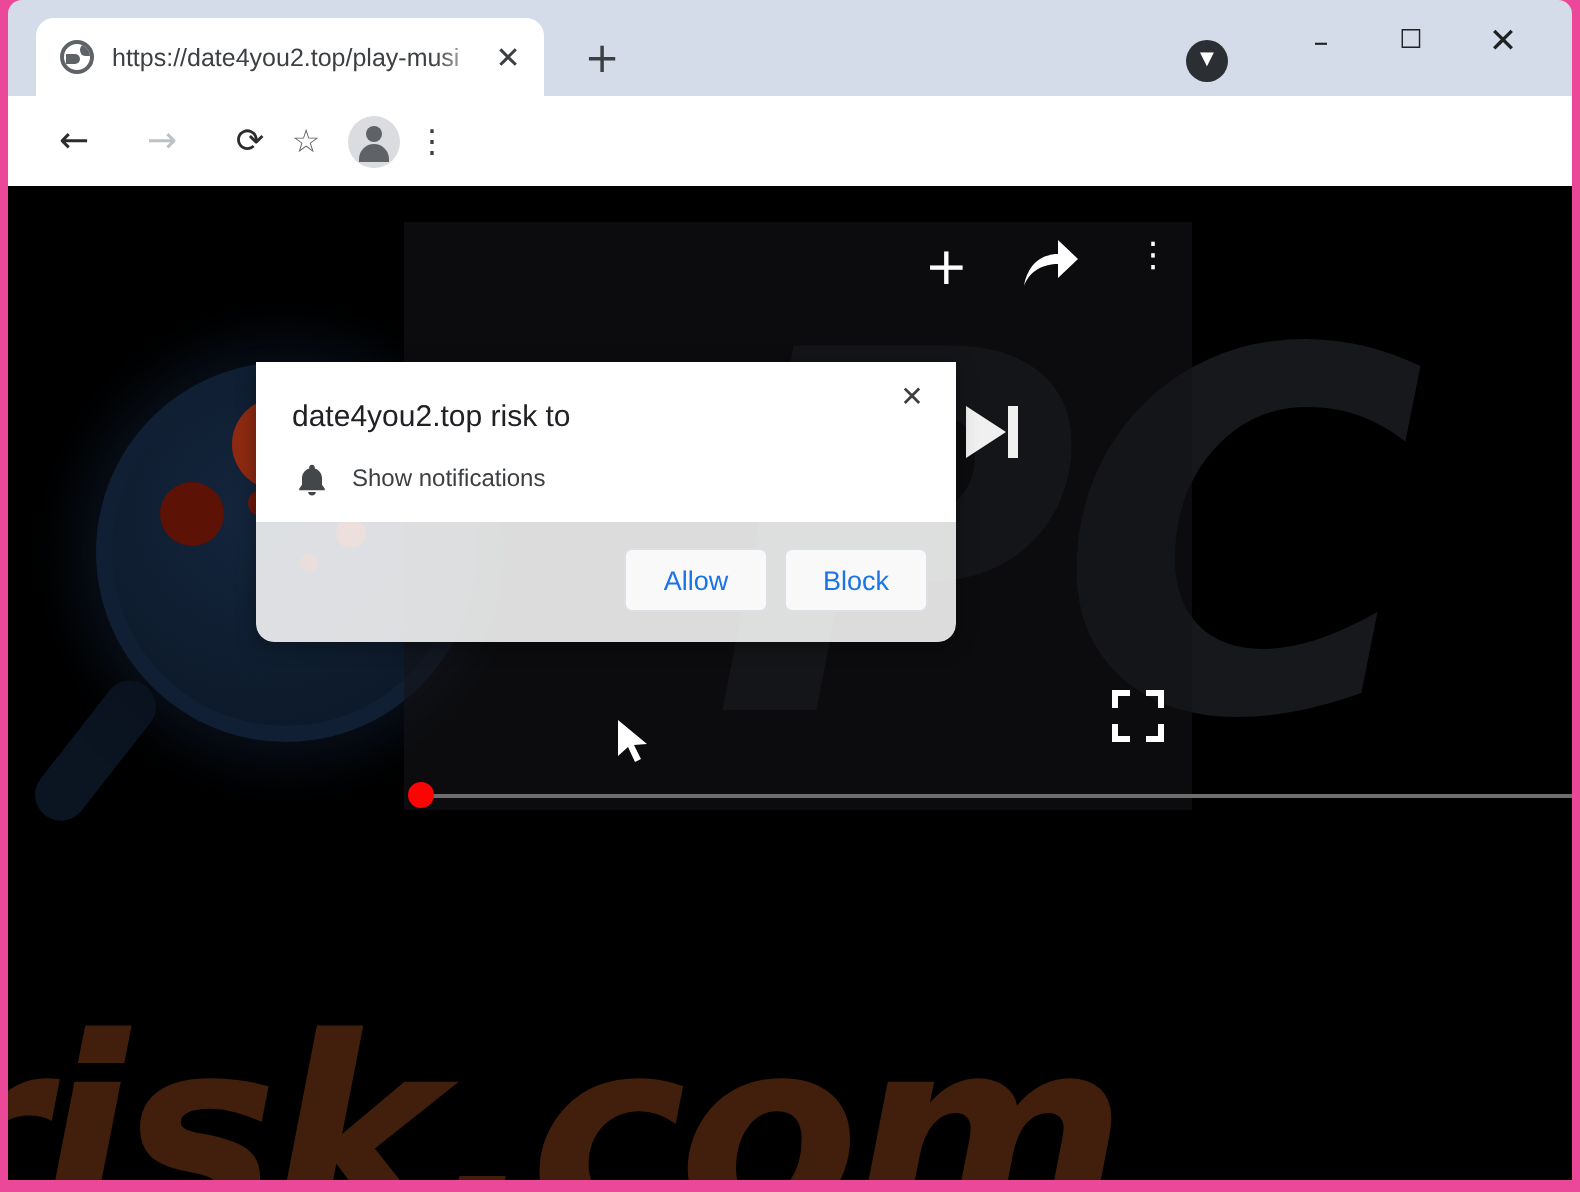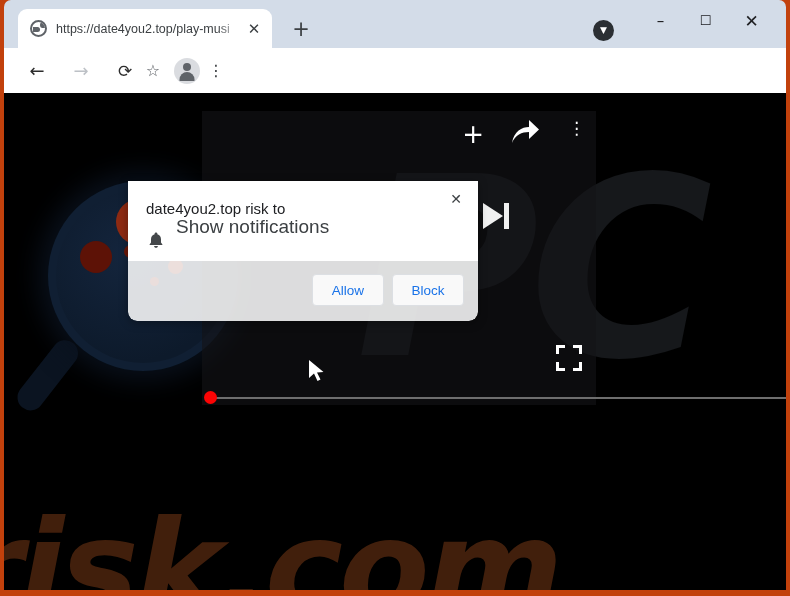--- a/index.html
+++ b/index.html
@@ -8,21 +8,21 @@
     width: 790px;
     height: 596px;
     overflow: hidden;
     background: #0d4d8c;
     font-family: "Liberation Sans", sans-serif;
   }
 
   #window-frame {
     position: absolute;
     inset: 0;
-    background: #c2410c;
+    background: #ec4899;
     padding: 4px 4px 6px 4px;
   }
 
   
   #tab-strip {
     position: absolute;
     left: 4px; top: 0; right: 4px;
     height: 48px;
     background: #d3dce8;
     border-radius: 7px 7px 0 0;
@@ -414,22 +414,22 @@
     z-index: 2;
   }
   #perm-bell {
     position: absolute;
     left: 19px; top: 50px;
     width: 18px; height: 18px;
     z-index: 2;
   }
   #perm-sub {
     position: absolute;
-    left: 48px; top: 35px;
-    font-size: 19px;
+    left: 48px; top: 51px;
+    font-size: 12px;
     color: #3c4043;
     z-index: 2;
   }
   .perm-btn {
     position: absolute;
     top: 93px;
     height: 32px;
     border: 1px solid #dcdfe3;
     border-radius: 4px;
     background: rgba(255,255,255,.82);

